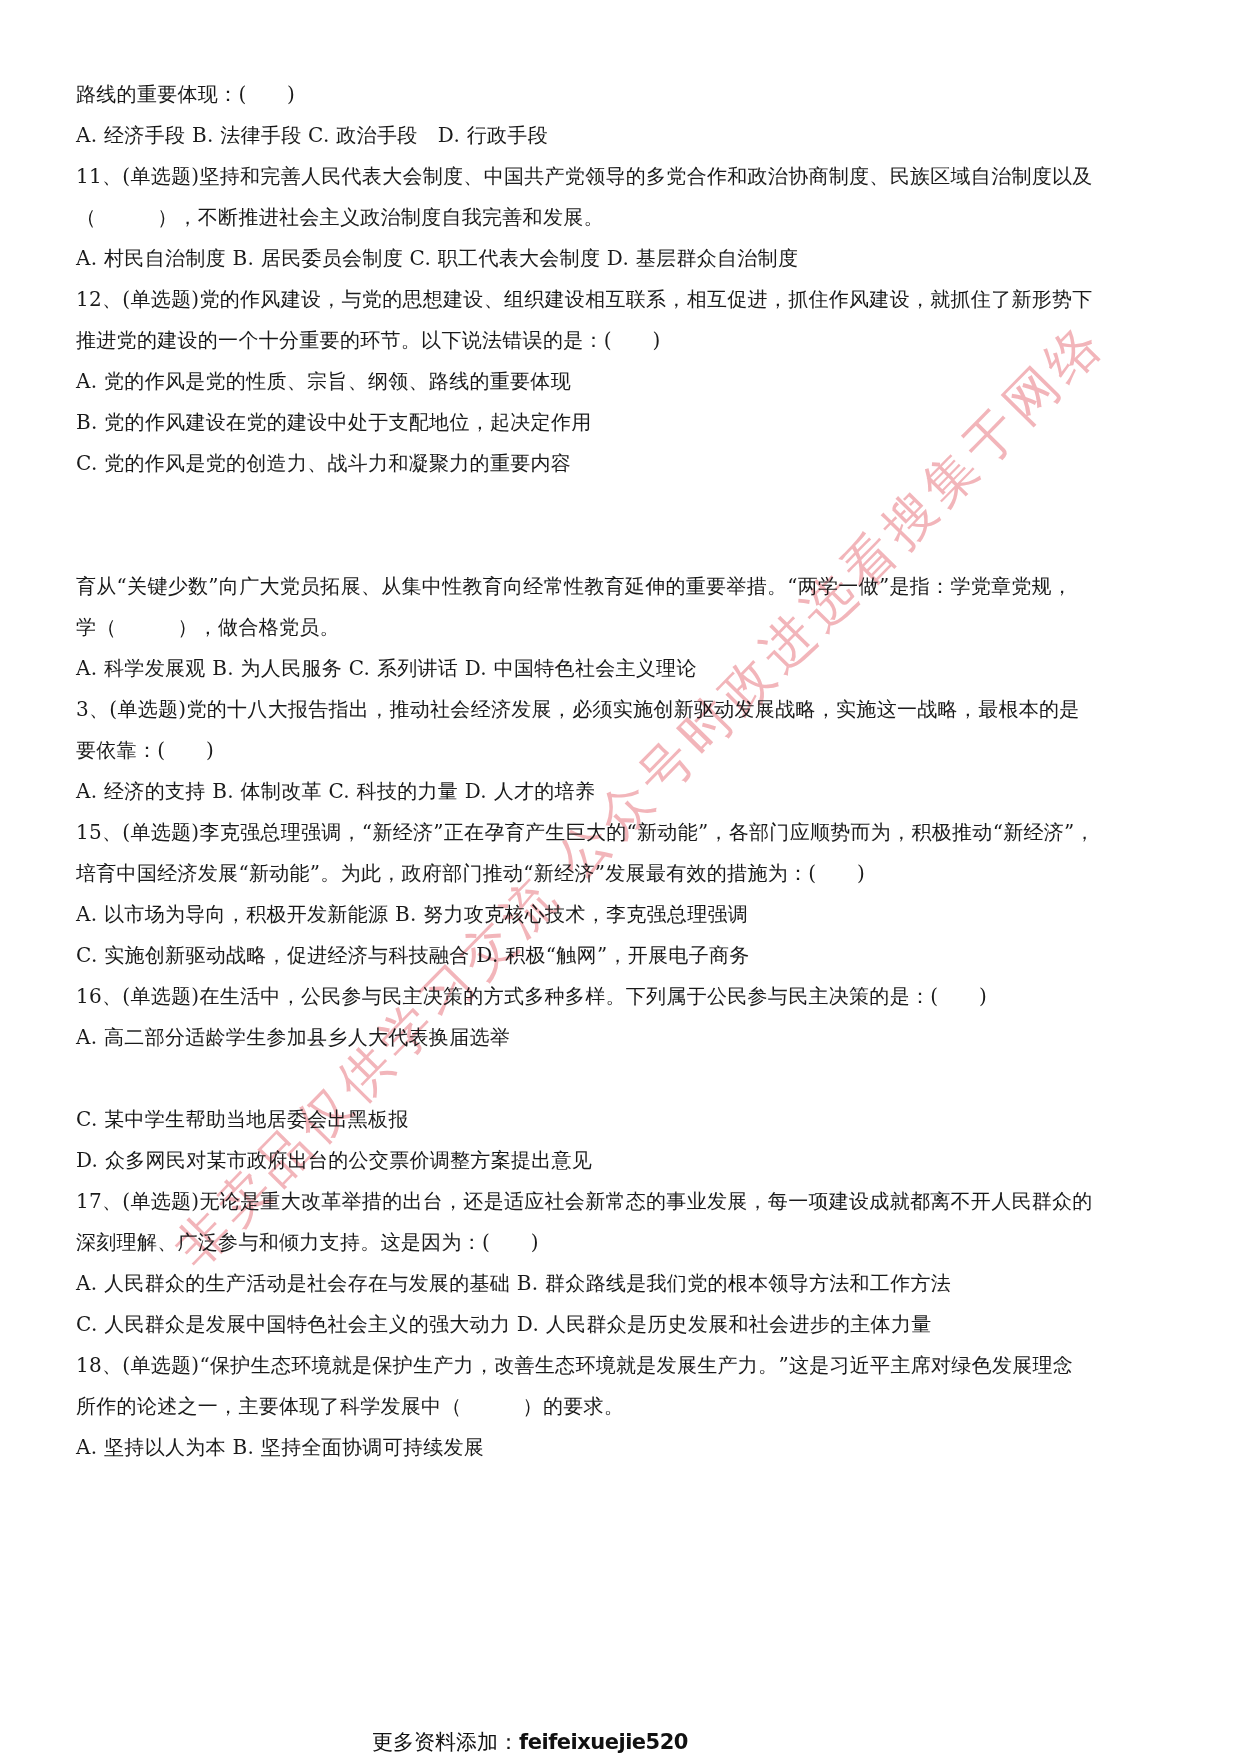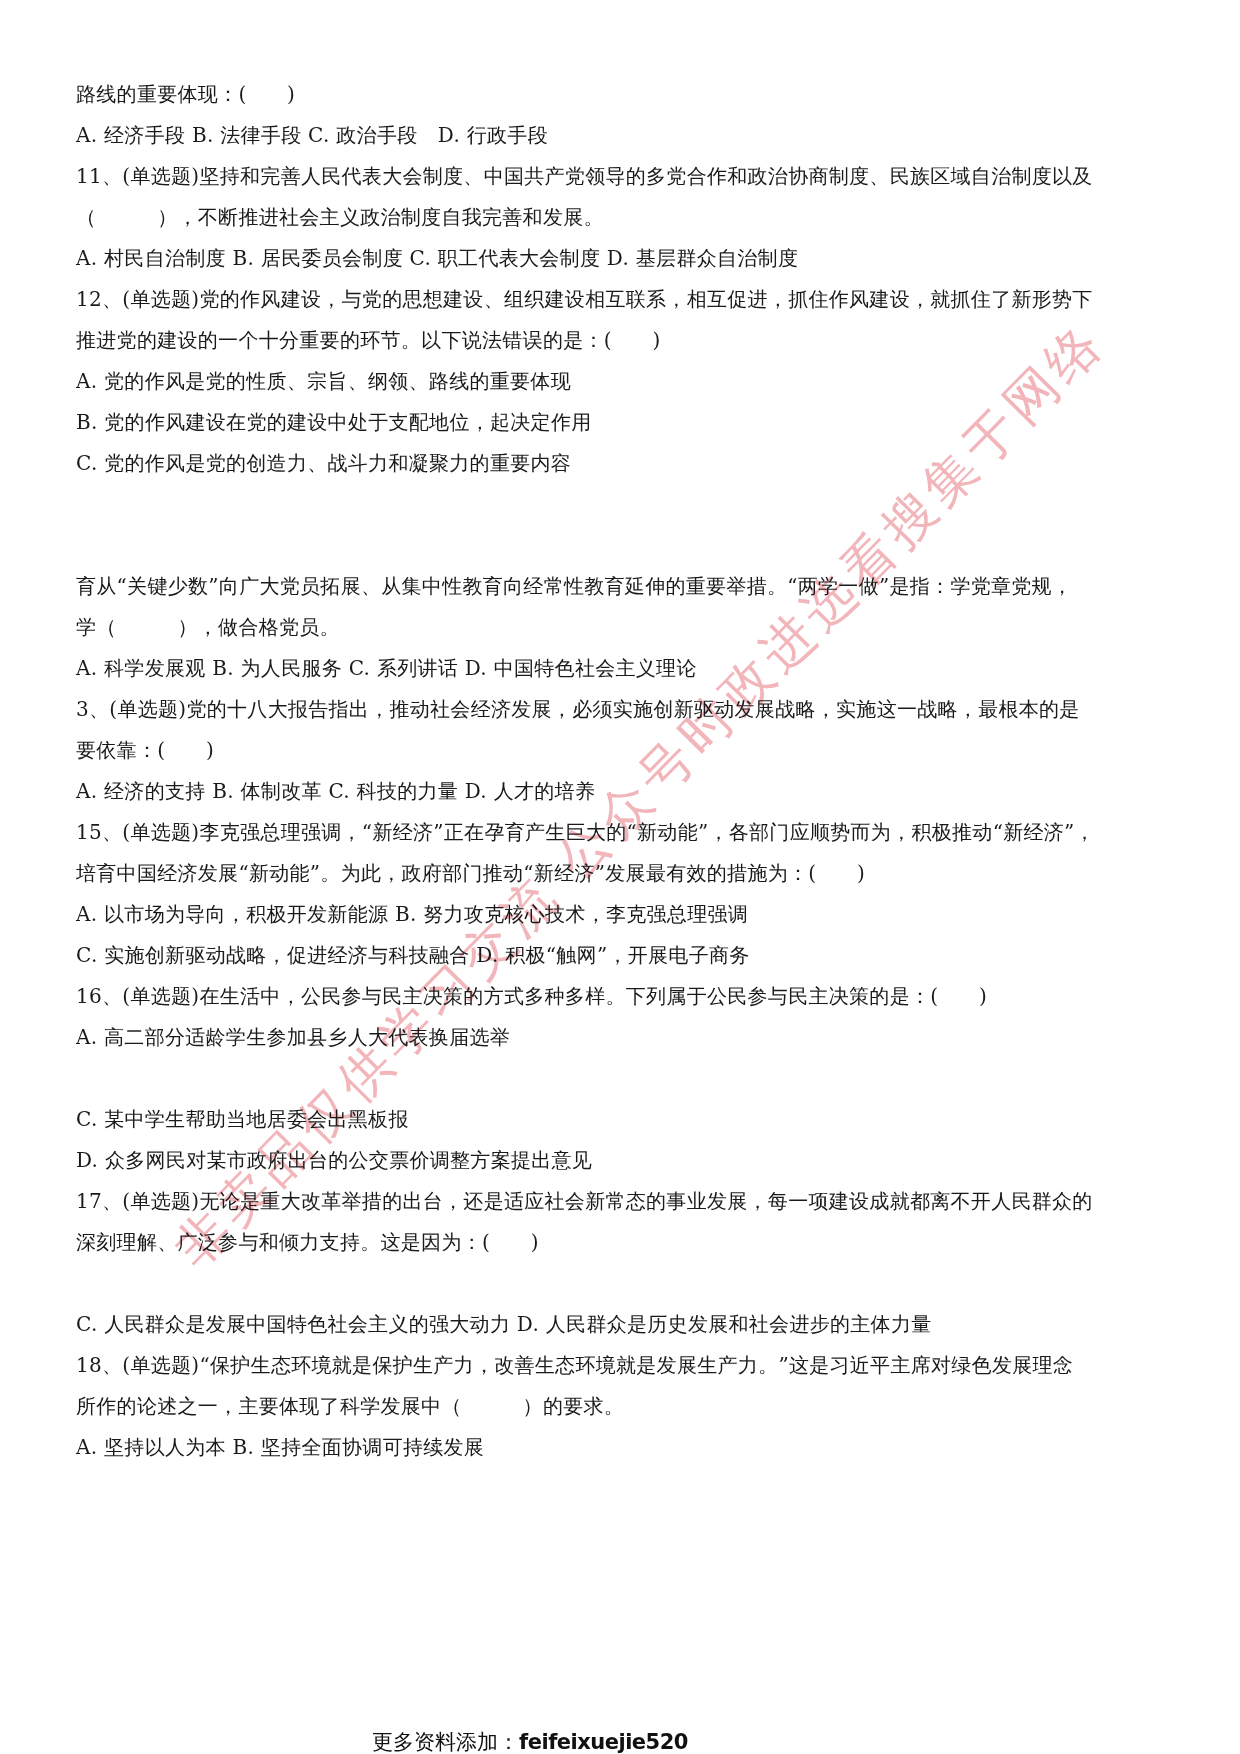--- a/index.html
+++ b/index.html
@@ -67,20 +67,21 @@
   <div class="line" style="top:820px">15、(单选题)李克强总理强调，“新经济”正在孕育产生巨大的“新动能”，各部门应顺势而为，积极推动“新经济”，</div>
   <div class="line" style="top:861px">培育中国经济发展“新动能”。为此，政府部门推动“新经济”发展最有效的措施为：(　　)</div>
   <div class="line" style="top:902px">A. 以市场为导向，积极开发新能源 B. 努力攻克核心技术，李克强总理强调</div>
   <div class="line" style="top:943px">C. 实施创新驱动战略，促进经济与科技融合 D. 积极“触网”，开展电子商务</div>
   <div class="line" style="top:984px">16、(单选题)在生活中，公民参与民主决策的方式多种多样。下列属于公民参与民主决策的是：(　　)</div>
   <div class="line" style="top:1025px">A. 高二部分适龄学生参加县乡人大代表换届选举</div>
   <div class="line" style="top:1107px">C. 某中学生帮助当地居委会出黑板报</div>
   <div class="line" style="top:1148px">D. 众多网民对某市政府出台的公交票价调整方案提出意见</div>
   <div class="line" style="top:1189px">17、(单选题)无论是重大改革举措的出台，还是适应社会新常态的事业发展，每一项建设成就都离不开人民群众的</div>
   <div class="line" style="top:1230px">深刻理解、广泛参与和倾力支持。这是因为：(　　)</div>
+  <div class="line" style="top:1271px">A. 人民群众的生产活动是社会存在与发展的基础 B. 群众路线是我们党的根本领导方法和工作方法</div>
   <div class="line" style="top:1312px">C. 人民群众是发展中国特色社会主义的强大动力 D. 人民群众是历史发展和社会进步的主体力量</div>
   <div class="line" style="top:1353px">18、(单选题)“保护生态环境就是保护生产力，改善生态环境就是发展生产力。”这是习近平主席对绿色发展理念</div>
   <div class="line" style="top:1435px">A. 坚持以人为本 B. 坚持全面协调可持续发展</div>
   <div class="line" style="top:1394px">所作的论述之一，主要体现了科学发展中（　　　）的要求。</div>
 
   <div class="footer">
     <span>更多资料添加：</span><span class="id">feifeixuejie520</span>
   </div>
 </div>
 

